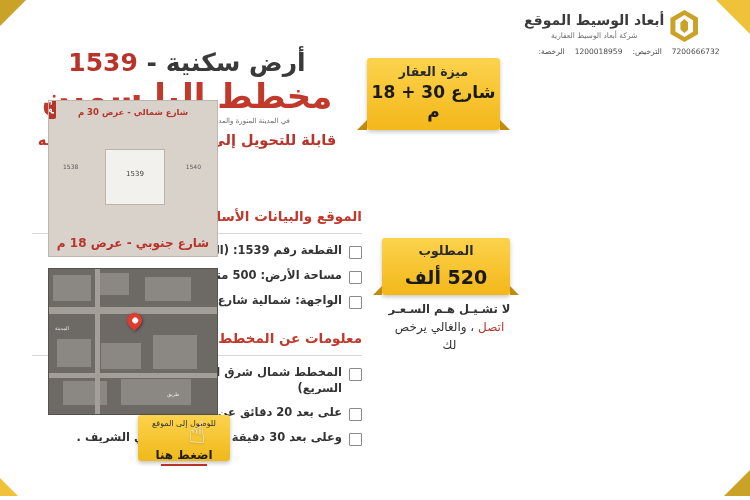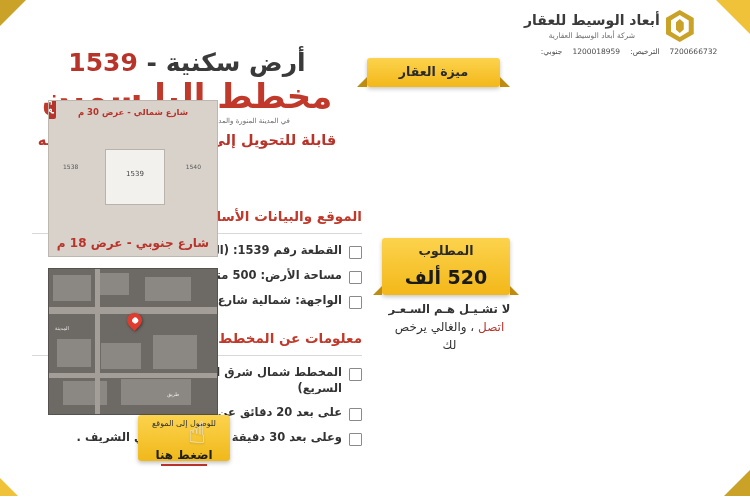--- a/index.html
+++ b/index.html
@@ -151,45 +151,46 @@
   <div class="corner-bl"></div>
 
   <div class="logo">
     <div class="logo-row">
       <div class="logo-mark">
         <div class="hex"></div>
           <div class="hex-in"></div>
           <div class="hex-core"></div>
       </div>
       <div>
-        <div class="logo-name">أبعاد الوسيط للعقار</div>
+        <div class="logo-name">أبعاد الوسيط الموقع</div>
         <div class="logo-sub">شركة أبعاد الوسيط العقارية</div>
       </div>
     </div>
     <div class="logo-contact">
       <span>7200666732</span>
       <span>الترخيص:</span>
       <span>1200018959</span>
-      <span>جنوبي:</span>
+      <span>الرخصة:</span>
     </div>
   </div>
 
   <div class="headline">
     <div class="h-line1">
       <span>أرض سكنية - </span><span class="num">1539</span>
     </div>
     <div class="h-line2">مخطط اليا سمين</div>
     <div class="h-line3">في المدينة المنورة والمدينة خبر لمع لوحة أهم ومخطط اليا سمين الحي</div>
     <div class="h-line4">قابلة للتحويل إلى تجاري قريبا إن شاء الله</div>
   </div>
 
   <div class="ribbon ribbon-feature">
     <span class="notch-l"></span>
       <span class="notch-r"></span>
     <div class="cap">ميزة العقار</div>
+    <div class="val">شارع 30 + 18 م</div>
   </div>
 
   <div class="ribbon ribbon-price">
     <span class="notch-l"></span>
       <span class="notch-r"></span>
     <div class="cap">المطلوب</div>
     <div class="val">520 ألف</div>
   </div>
 
   <div class="slogan">

